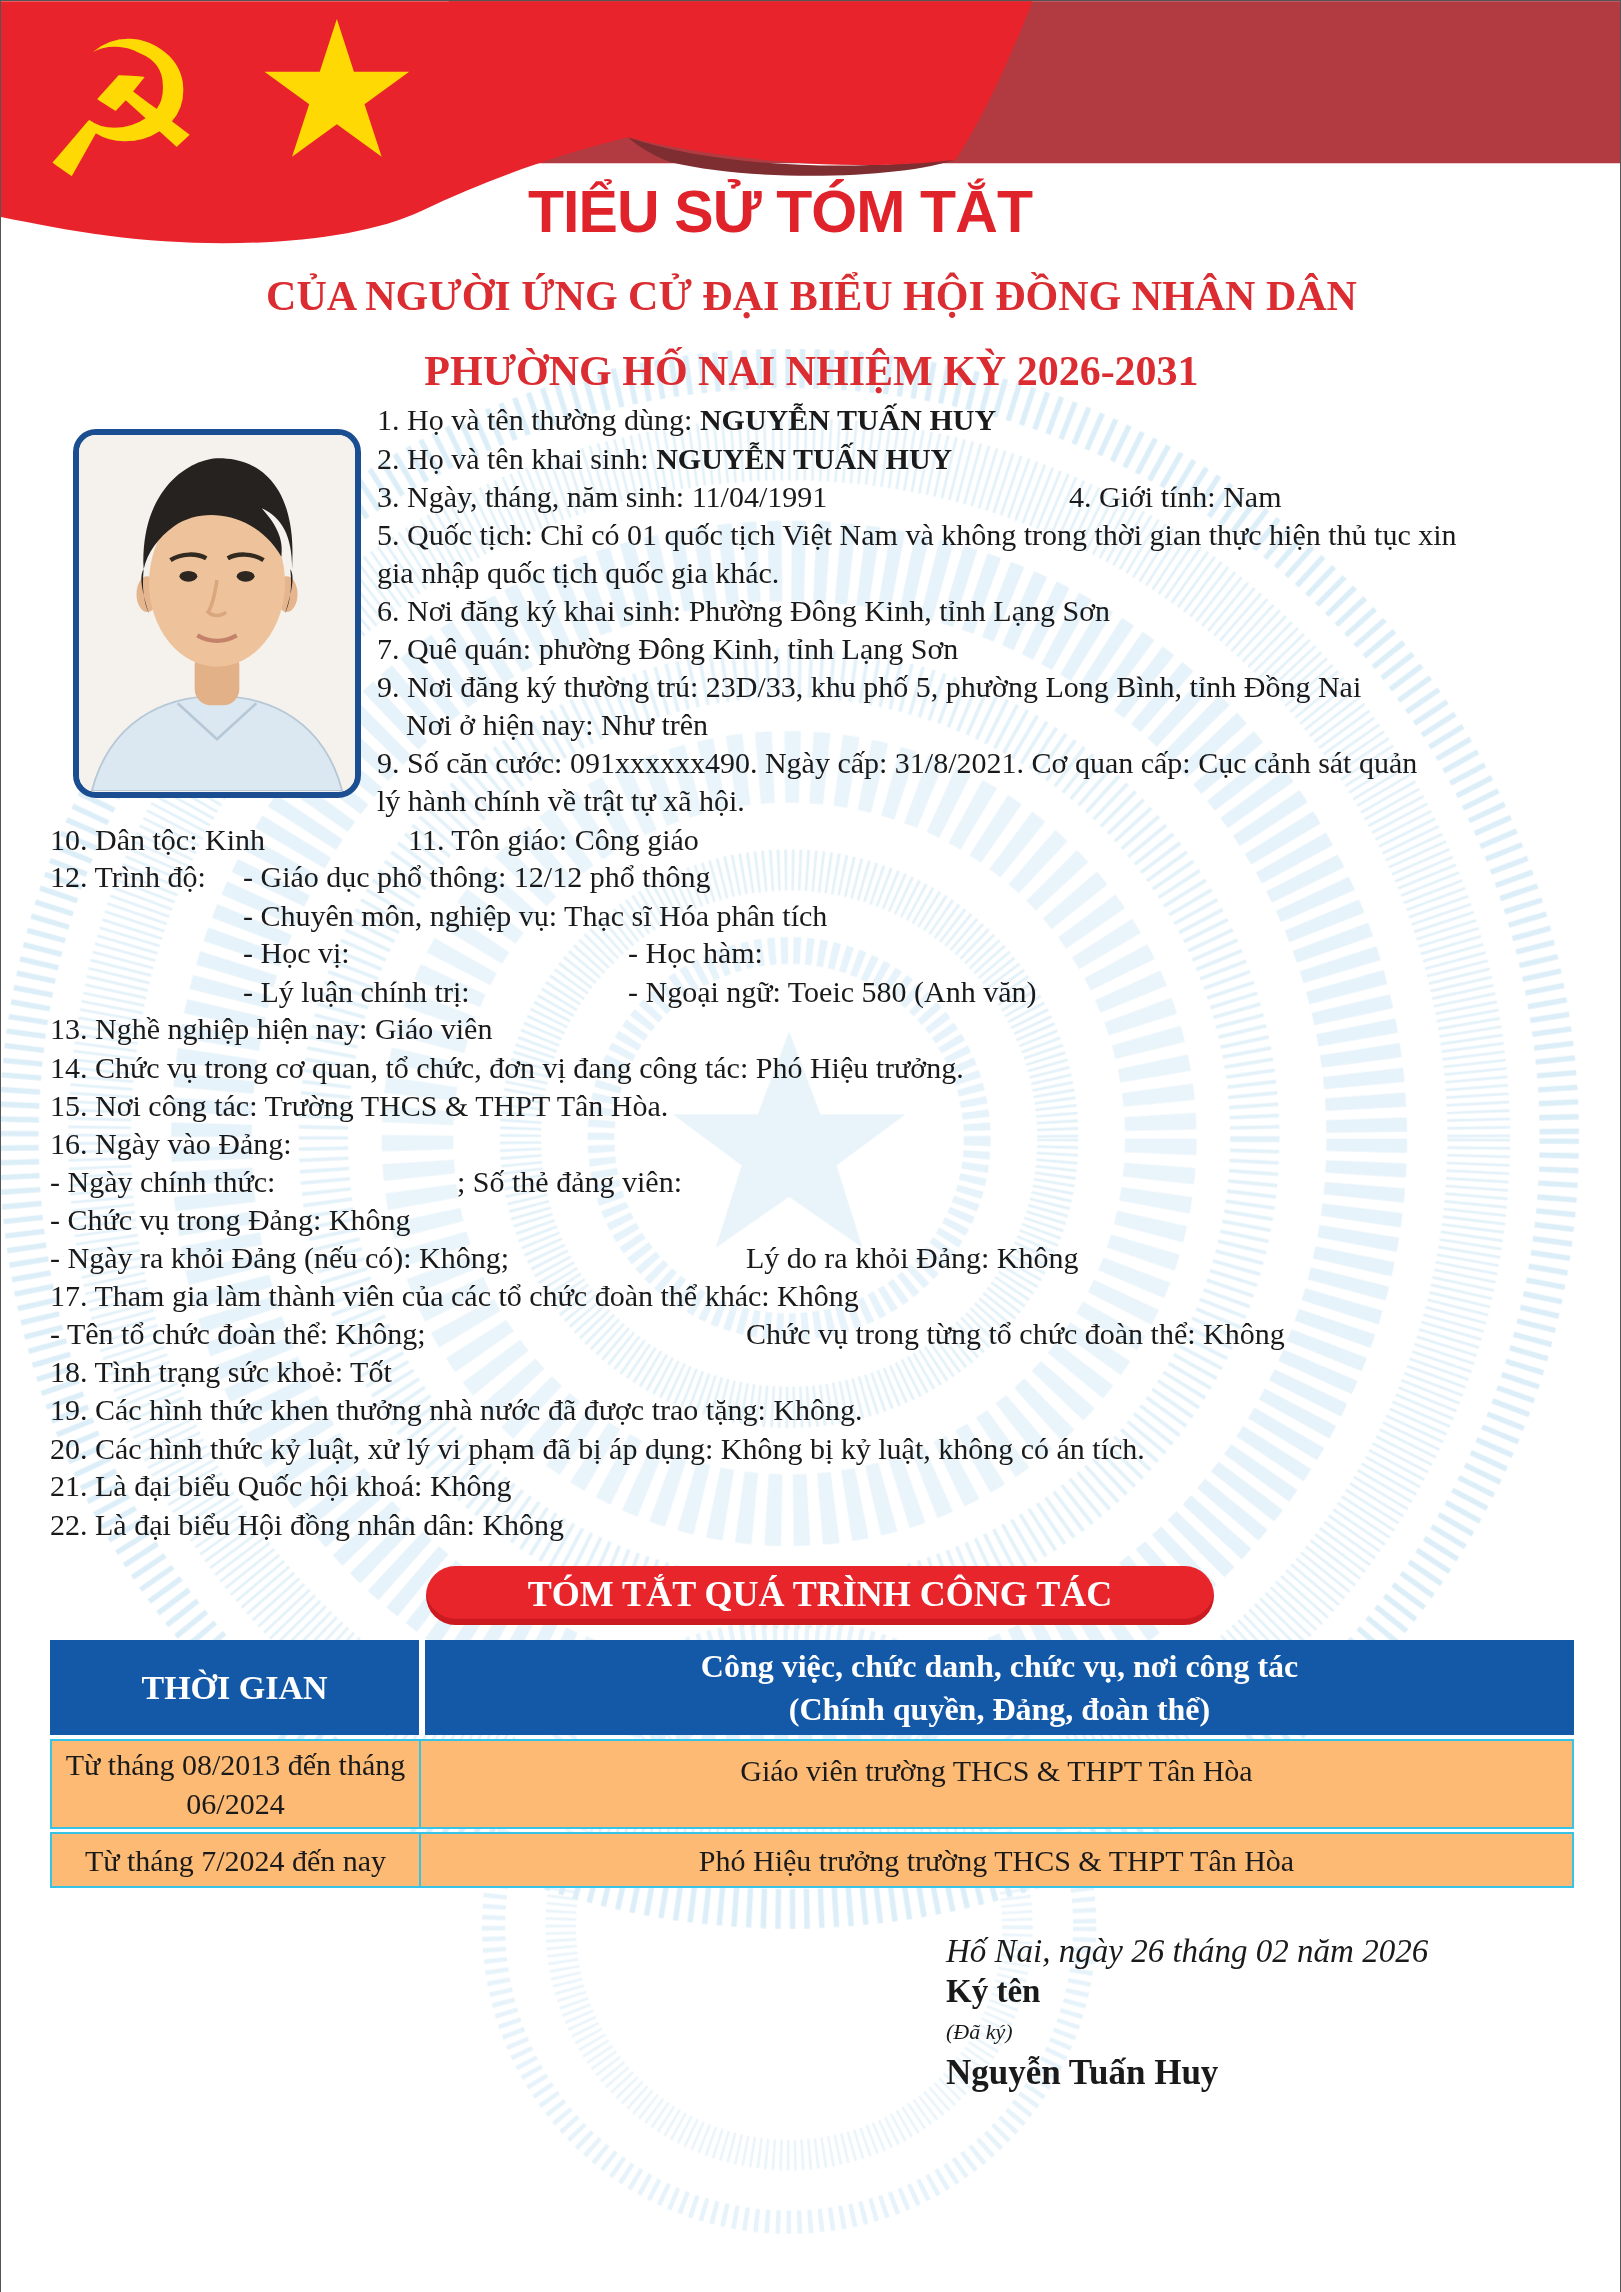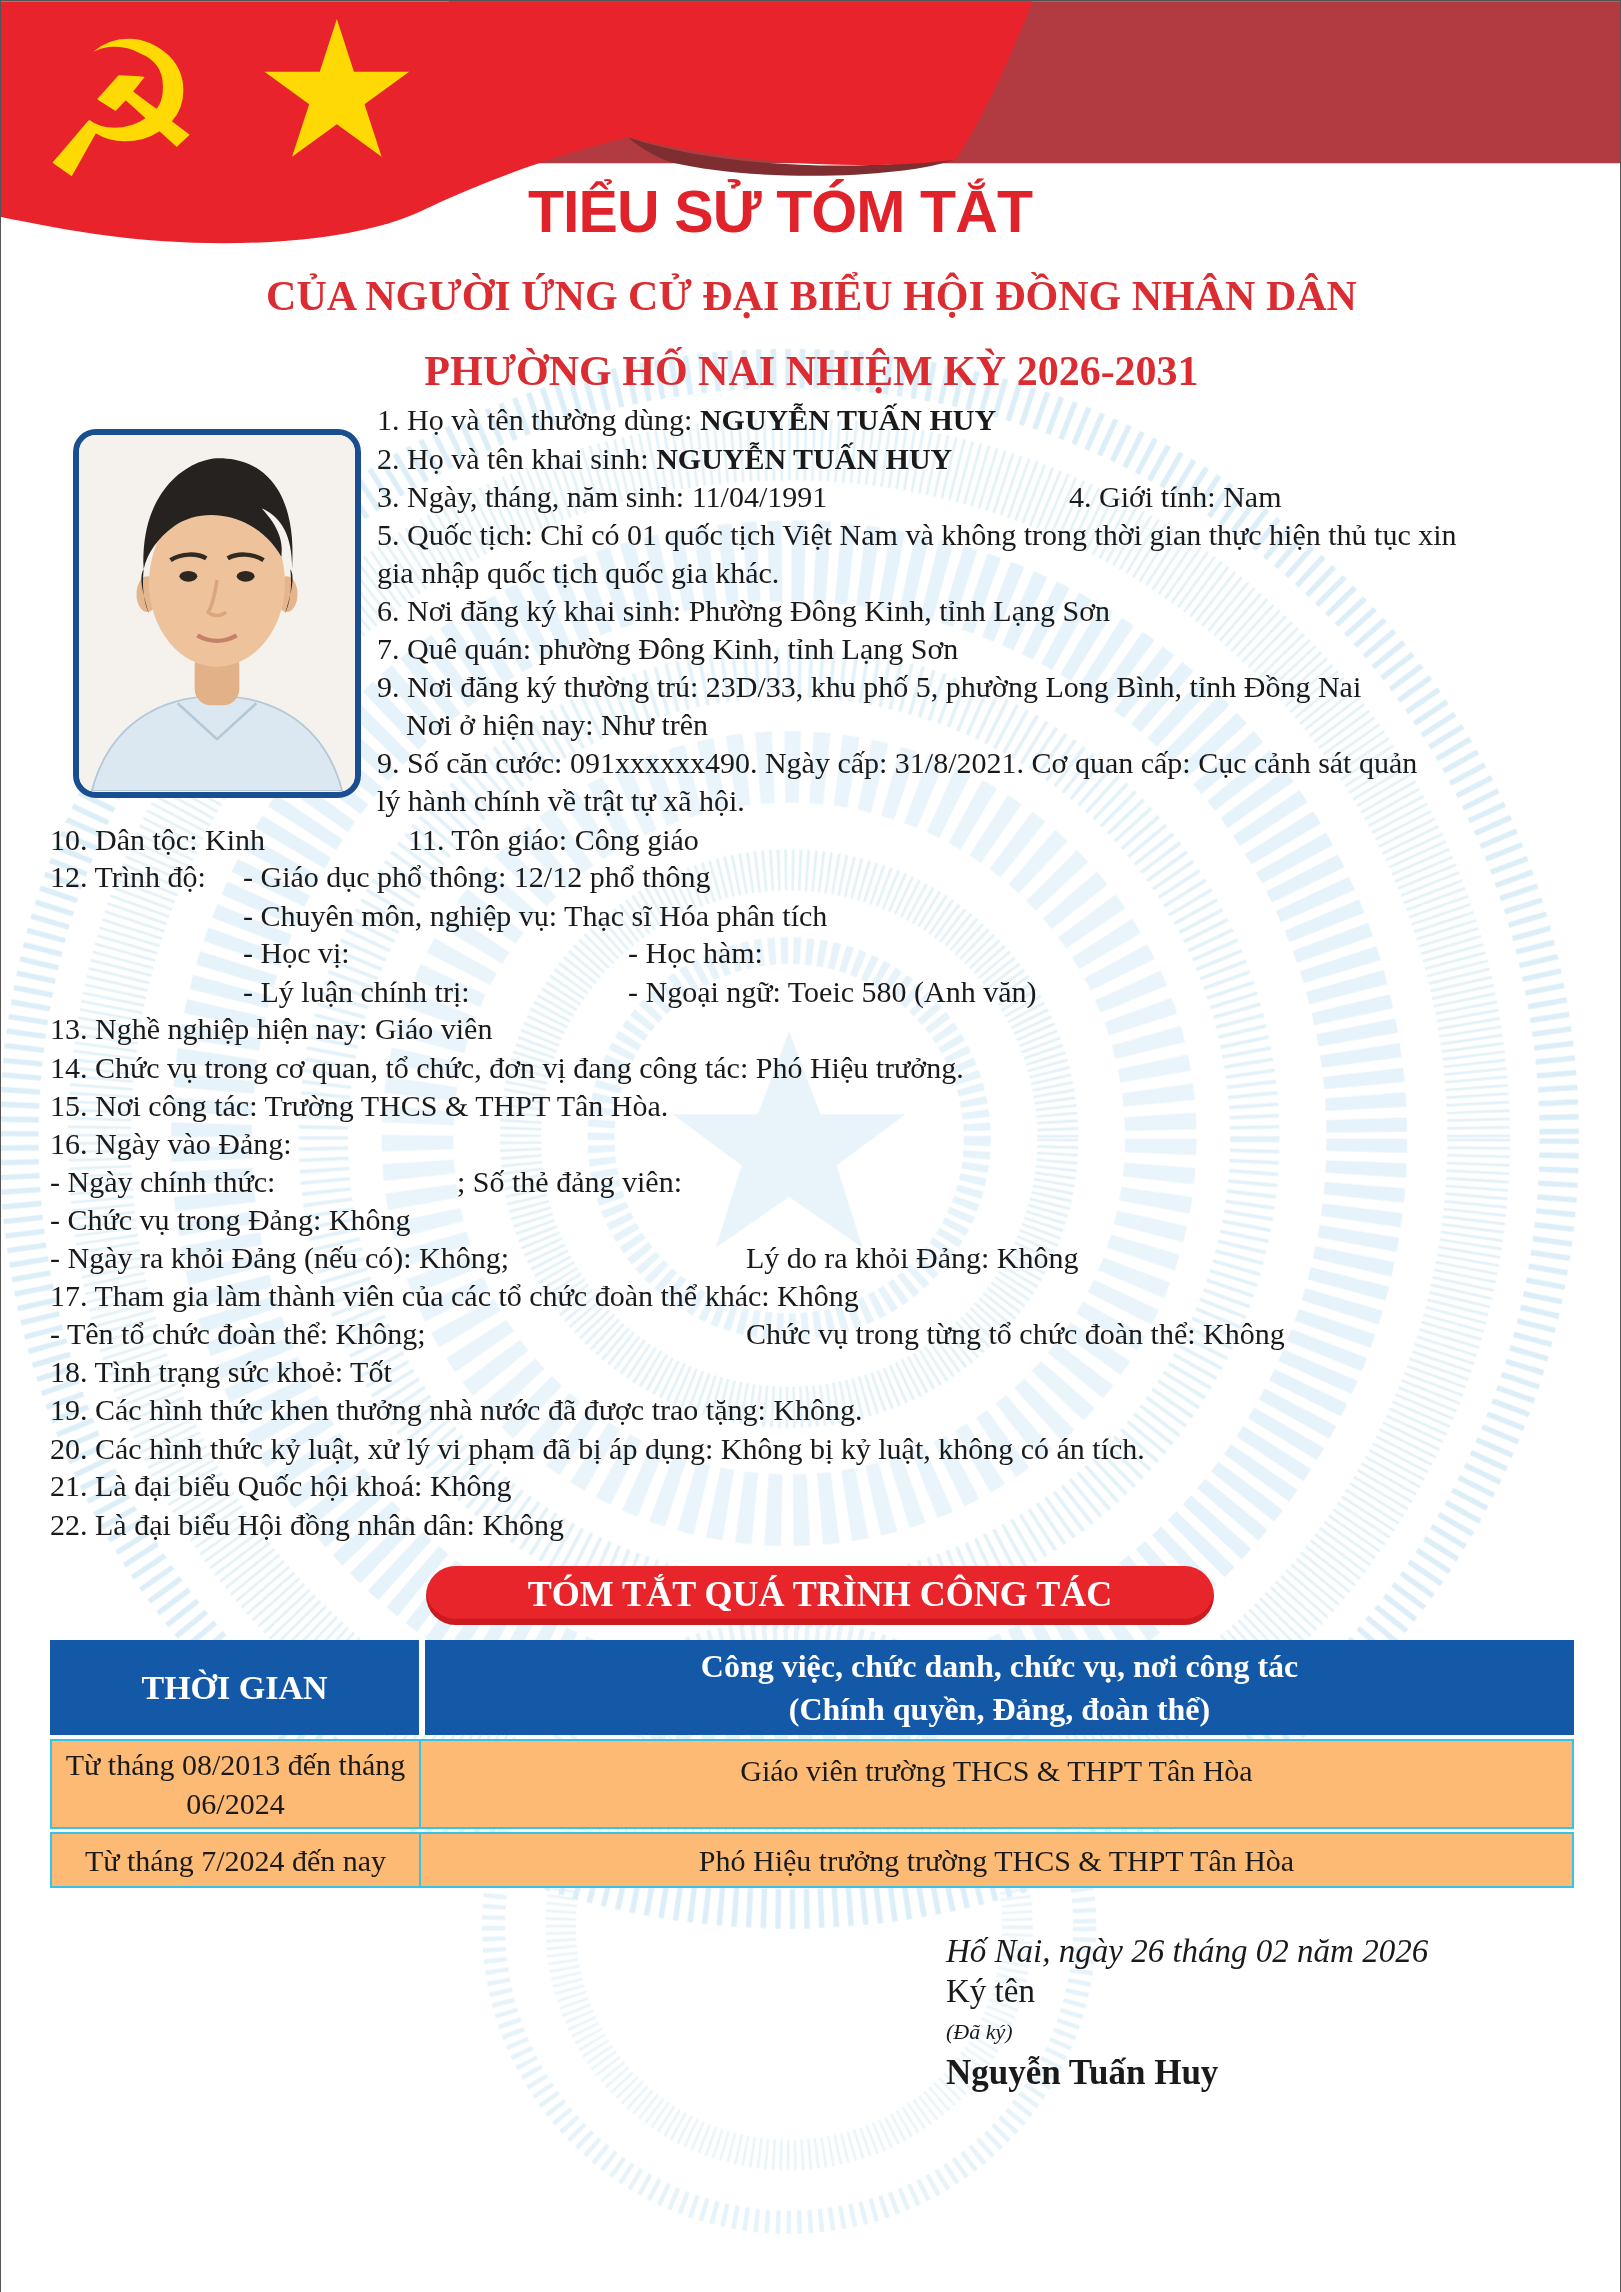--- a/index.html
+++ b/index.html
@@ -74,21 +74,21 @@
     flex:1;display:flex;justify-content:center;text-align:center;
     font-size:30px;line-height:39px;padding:7.2px 9px;box-sizing:border-box;
   }
   #row1{height:90px;}
   #row1 .c2{align-items:flex-start;padding-top:10.7px;}
   #row2{height:56px;}
   #row2 .c2{align-items:center;}
   
   #signature{position:absolute;left:945px;top:1919px;width:627px;text-align:left;margin-top:12px;}
   #signature .date{font-style:italic;font-size:33px;line-height:39px;}
-  #signature .kyten{font-weight:400;font-size:33px;line-height:41px;}
+  #signature .kyten{font-weight:700;font-size:33px;line-height:41px;}
   #signature .daky{font-style:italic;font-size:22px;line-height:39px;}
   #signature .name{font-weight:700;font-size:35px;line-height:43px;}
 </style>
 </head>
 <body>
 
 <div id="page">
 
   <svg id="watermark" width="1621" height="2293" viewBox="0 0 1810 2560">
     <g stroke="#b9dcf0" fill="none" opacity="0.5">

